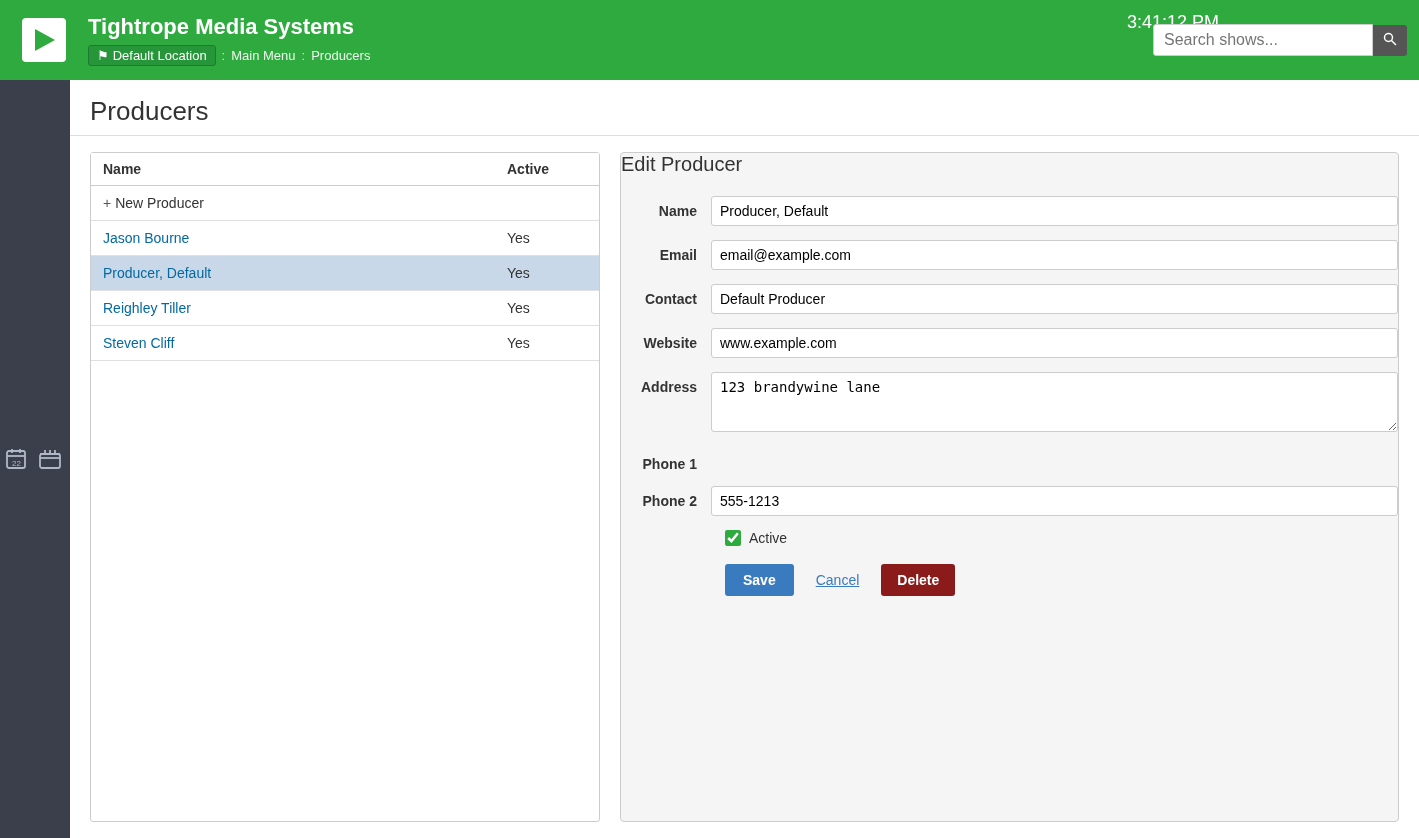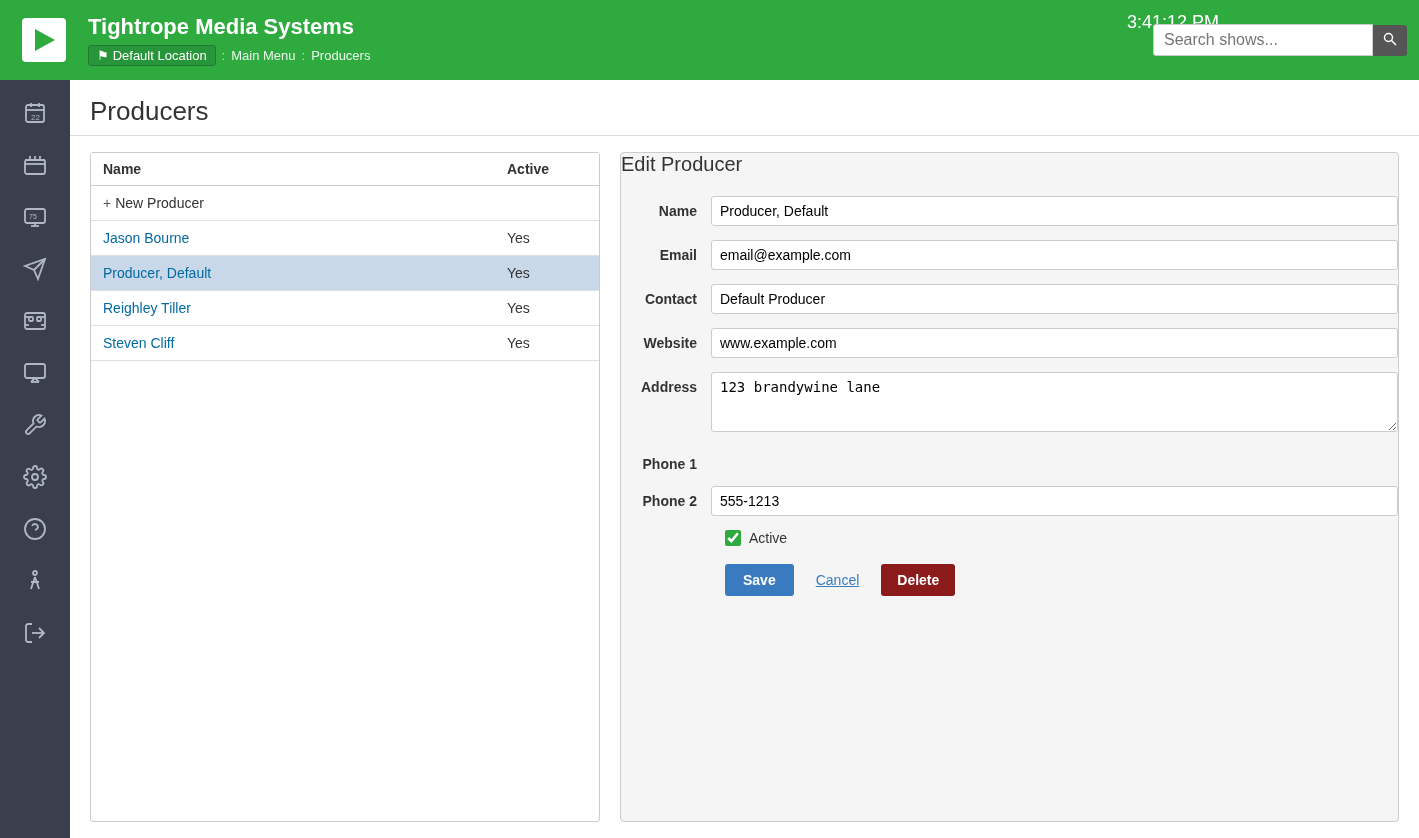--- a/index.html
+++ b/index.html
@@ -78,21 +78,21 @@
     }
 
     
     .main-layout { display: flex; flex: 1; overflow: hidden; }
 
     
     .sidebar {
       width: 70px;
       background: #3a3f4b;
       display: flex;
-      flex-direction: column;
+      flex-direction: row;
       align-items: center;
       padding: 8px 0;
       flex-shrink: 0;
       gap: 2px;
     }
     .sidebar-item {
       width: 100%;
       display: flex;
       align-items: center;
       justify-content: center;

